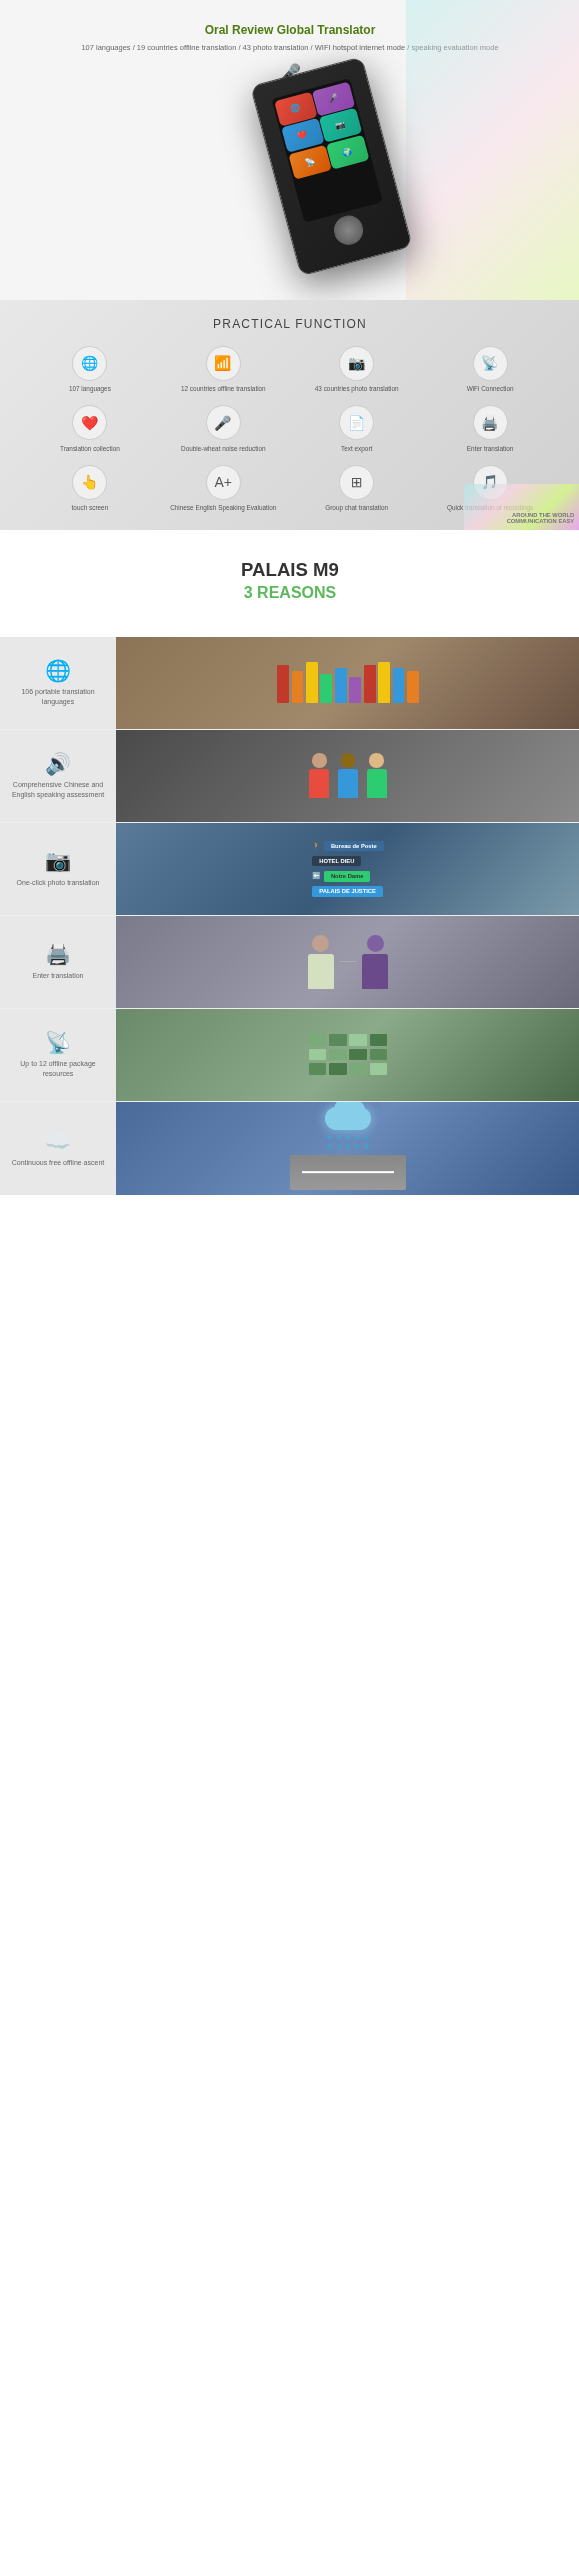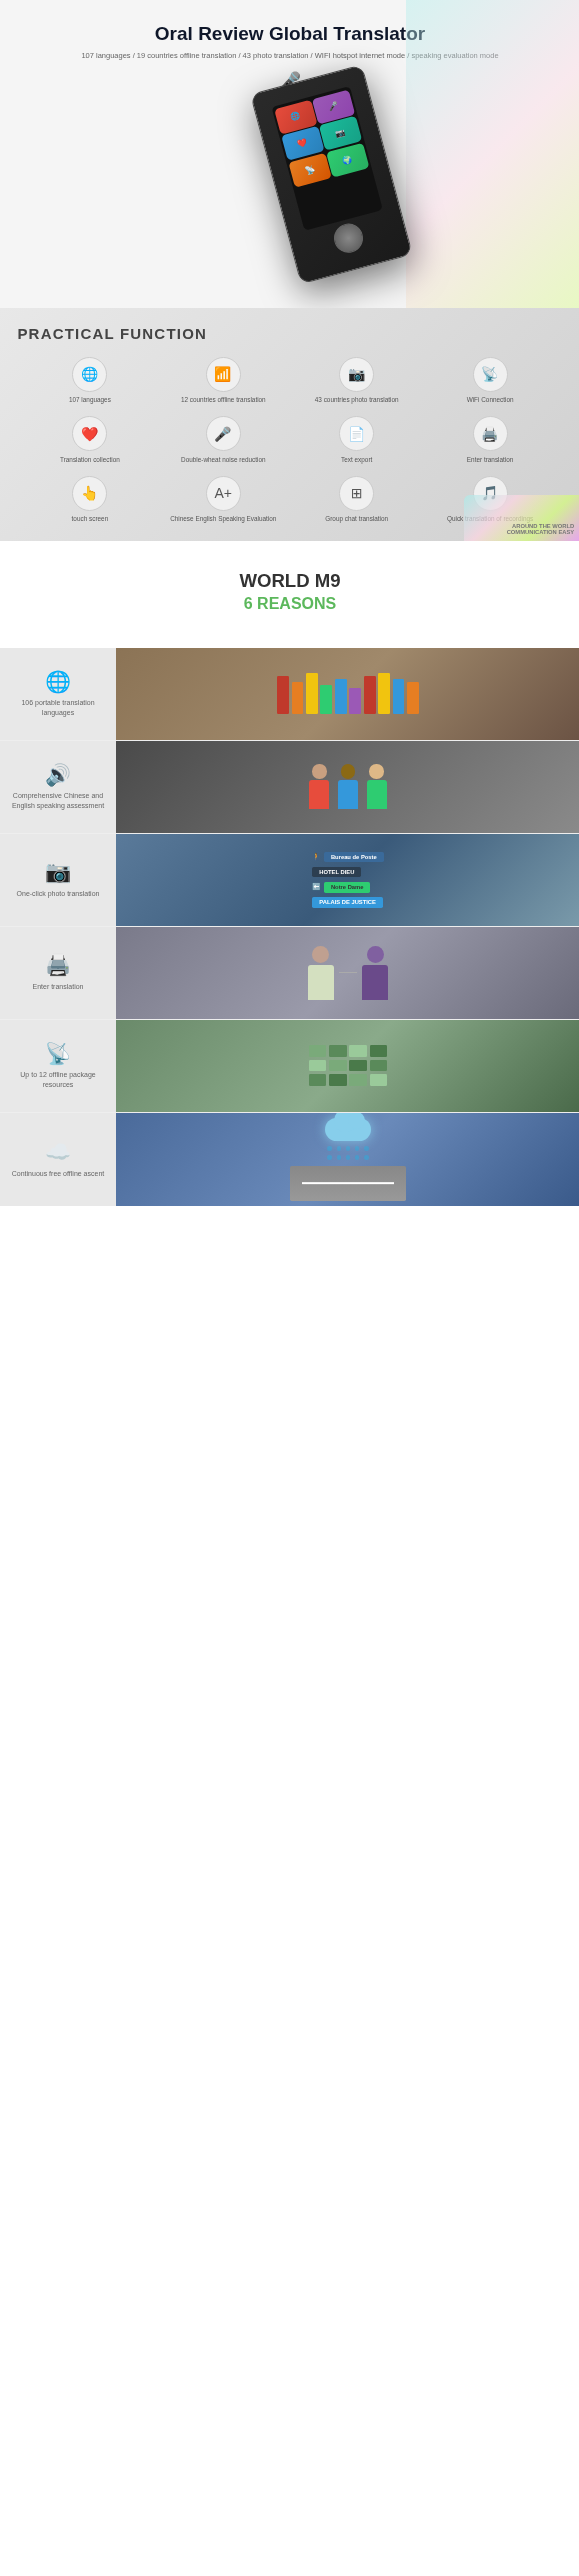--- a/index.html
+++ b/index.html
@@ -14,23 +14,23 @@
     .hero {
       position: relative;
       width: 100%;
       background: #f5f5f5;
       padding: 23px 11.6px 11.6px;
       text-align: center;
       min-height: 278px;
       overflow: hidden;
     }
     .hero-title {
-      font-size: 19px;
+      font-size: 12px;
       font-weight: bold;
-      color: #0f172a;
+      color: #4d7c0f;
       margin-bottom: 5.8px;
     }
     .hero-subtitle {
       font-size: 7.5px;
       color: #666;
       margin-bottom: 11.6px;
     }
     .mic-icon-container {
       margin: 5.8px auto;
     }
@@ -111,22 +111,23 @@
       z-index: 0;
     }
 
     
     .practical-section {
       background: linear-gradient(135deg, #e8e8e8, #d0d0d0);
       padding: 17.4px;
       position: relative;
     }
     .practical-title {
-      font-size: 15px;
-      font-weight: bold;
+      text-align: center;
+      font-size: 12px;
+      font-weight: normal;
       color: #444;
       letter-spacing: 1.2px;
       margin-bottom: 14.5px;
     }
     .features-grid {
       display: grid;
       grid-template-columns: repeat(4, 1fr);
       gap: 11.6px;
       padding: 0 11.6px;
     }
@@ -508,22 +509,22 @@
 
   </div>
   <div class="colorful-bar"></div>
   <div class="around-world">
     <span>AROUND THE WORLD</span><br>
     <span>COMMUNICATION EASY</span>
   </div>
 </section>
 
 <section class="choose-section">
-  <h2 class="choose-title">WORLD M9</h2>
-  <h3 class="choose-subtitle">6 REASONS</h3>
+  <h2 class="choose-title">PALAIS M9</h2>
+  <h3 class="choose-subtitle">3 REASONS</h3>
 </section>
 
 <div class="reasons-container">
 
   <div class="reason-row">
     <div class="reason-left">
       <div class="reason-icon">🌐</div>
       <div class="reason-label">106 portable translation languages</div>
     </div>
     <div class="reason-right bg-books">

